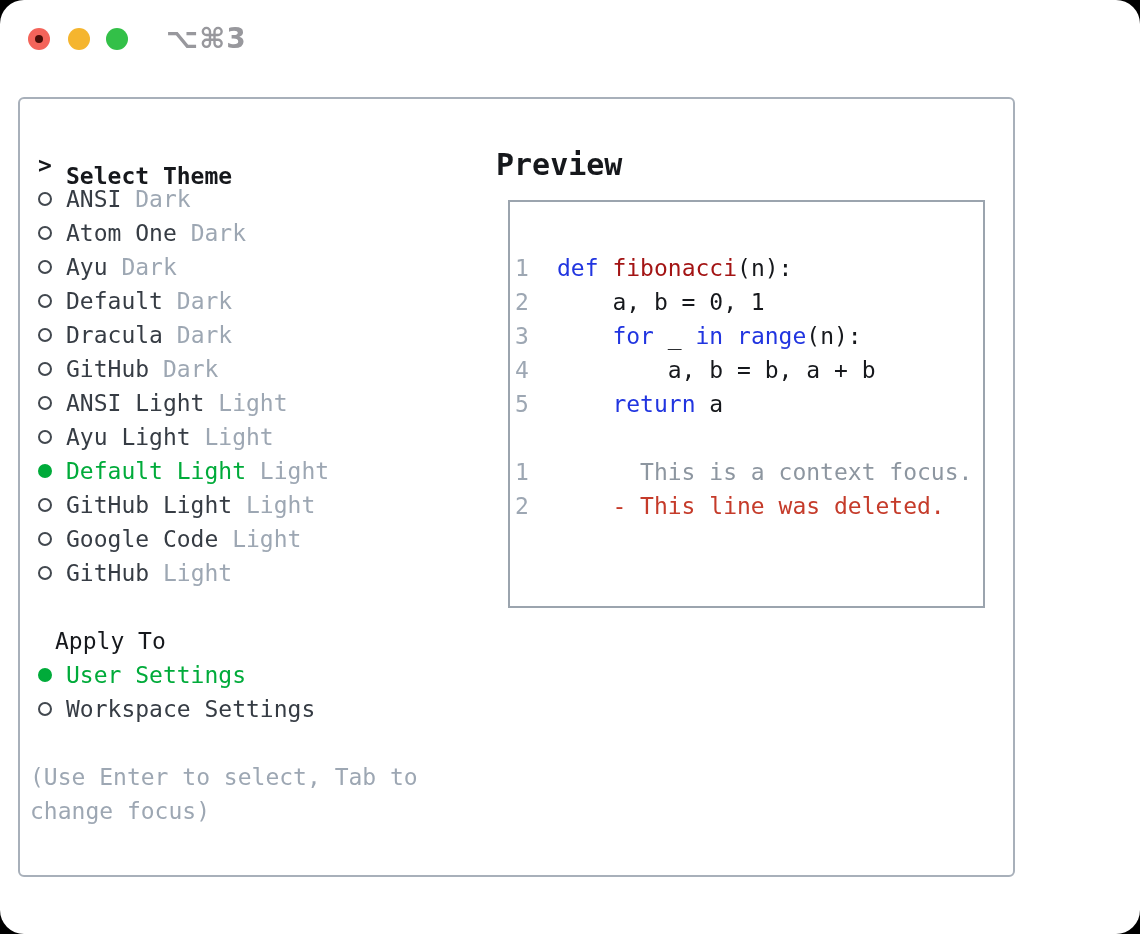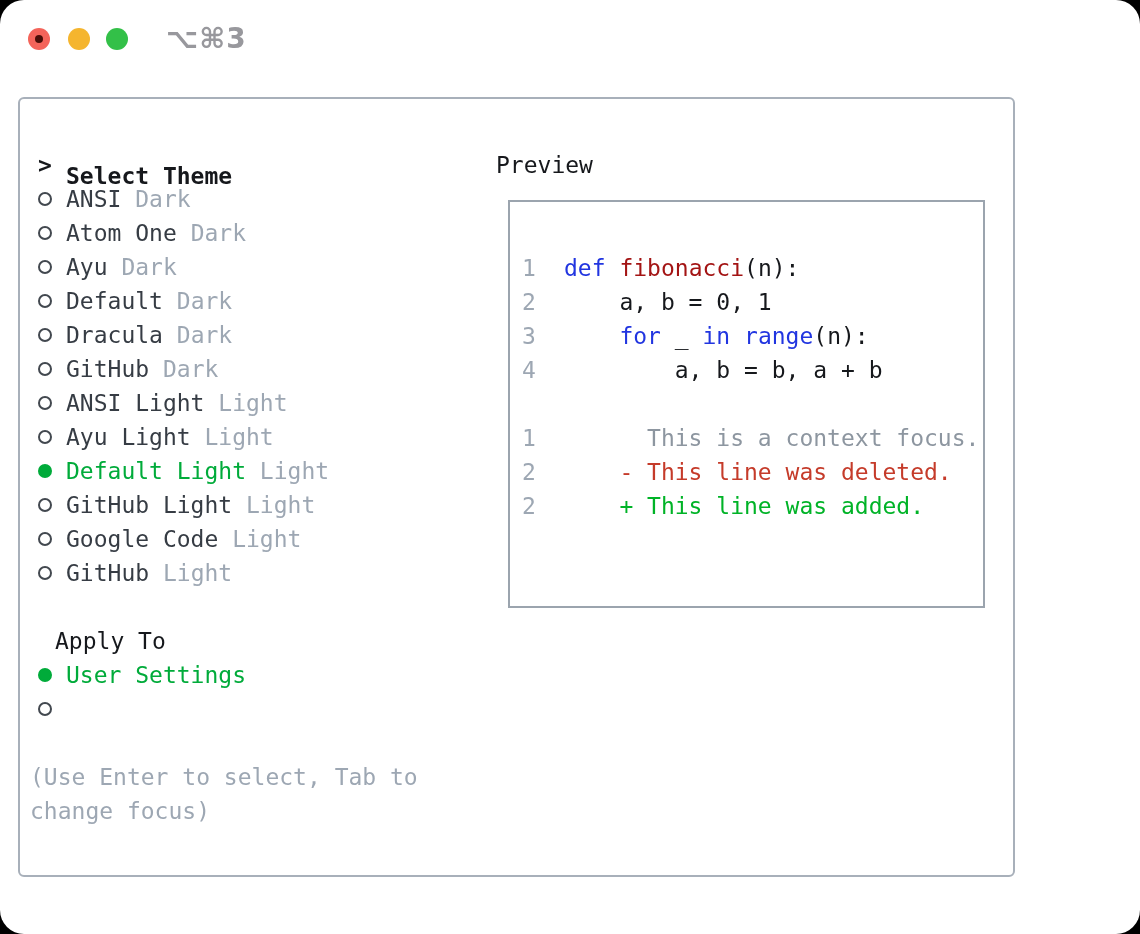--- a/index.html
+++ b/index.html
@@ -69,26 +69,26 @@
   .option.selected .opt-name{color:var(--accent_green);}
 
   .apply{position:absolute;left:18px;top:525px;}
   .apply-title{margin-left:17px;color:var(--header_black);}
 
   .help{position:absolute;left:10px;top:661px;color:var(--muted_gray);}
 
   
   .preview-title{
     position:absolute;left:476px;top:49px;height:34px;line-height:34px;
-    font-size:23px;font-weight:normal;color:var(--header_black);white-space:pre;
+    font-size:30px;font-weight:bold;color:var(--header_black);white-space:pre;
   }
   .preview-box{
     position:absolute;left:488px;top:101px;width:477px;height:408px;
     border:2px solid var(--box_border);background:var(--window_bg);
-    padding:49px 0 0 12px;overflow:hidden;
+    padding:49px 0 0 5px;overflow:hidden;
   }
   .pline{height:34px;line-height:34px;font-size:23px;white-space:pre;color:var(--header_black);}
   .pline .ln{display:inline-block;width:42px;color:var(--line_num_gray);}
   .tok-keyword{color:var(--keyword_blue);}
   .tok-function{color:var(--function_red);}
   .tok-context{color:var(--context_gray);}
   .tok-deleted{color:var(--deleted_red);}
   .tok-added{color:var(--added_green);}
 </style>
 </head>
@@ -124,35 +124,35 @@
           <div class="row option"><span class="bullet"></span><span class="opt-name">GitHub</span><span class="opt-tag"> Light</span></div>
         </div>
     </div>
 
     <div class="apply">
       <div class="row">
         <span class="apply-title">Apply To</span>
       </div>
       <div id="apply-list">
           <div class="row option selected"><span class="bullet"></span><span class="opt-name">User Settings</span></div>
-          <div class="row option"><span class="bullet"></span></div>
+          <div class="row option"><span class="bullet"></span><span class="opt-name">Workspace Settings</span></div>
         </div>
     </div>
 
     <div class="help">
       <div class="row">(Use Enter to select, Tab to</div>
       <div class="row">change focus)</div>
     </div>
 
     <div class="preview-title">Preview</div>
     <div class="preview-box" id="preview-box">
         <div class="pline"><span class="ln">1</span><span class="tok-keyword">def</span><span> </span><span class="tok-function">fibonacci</span><span>(n):</span></div>
         <div class="pline"><span class="ln">2</span><span>    a, b = 0, 1</span></div>
         <div class="pline"><span class="ln">3</span><span>    </span><span class="tok-keyword">for</span><span> _ </span><span class="tok-keyword">in</span><span> </span><span class="tok-keyword">range</span><span>(n):</span></div>
         <div class="pline"><span class="ln">4</span><span>        a, b = b, a + b</span></div>
+        <div class="pline"><span class="ln">5</span><span>    </span><span class="tok-keyword">return</span><span> a</span></div>
         <div class="pline"><span class="ln"></span></div>
         <div class="pline"><span class="ln">1</span><span class="tok-context">      This is a context focus.</span></div>
         <div class="pline"><span class="ln">2</span><span class="tok-deleted">    - This line was deleted.</span></div>
-        <div class="pline"><span class="ln">2</span><span class="tok-added">    + This line was added.</span></div>
       </div>
 
   </div>
 </div>
 
 </body></html>

